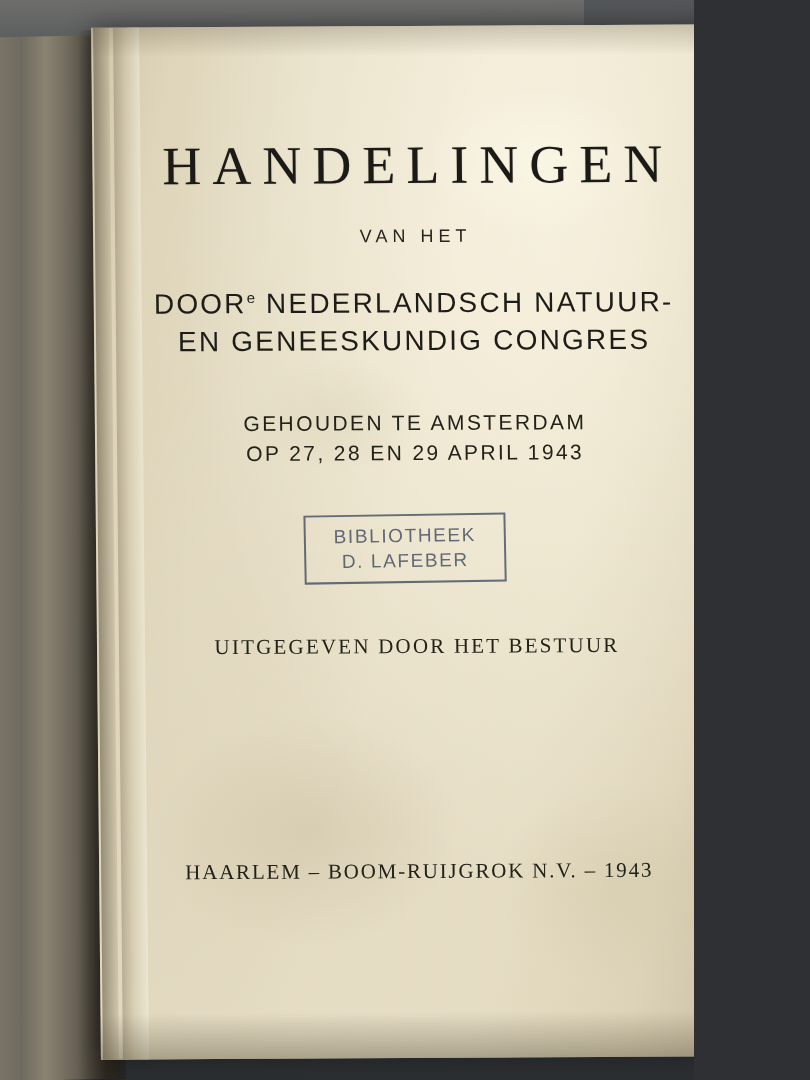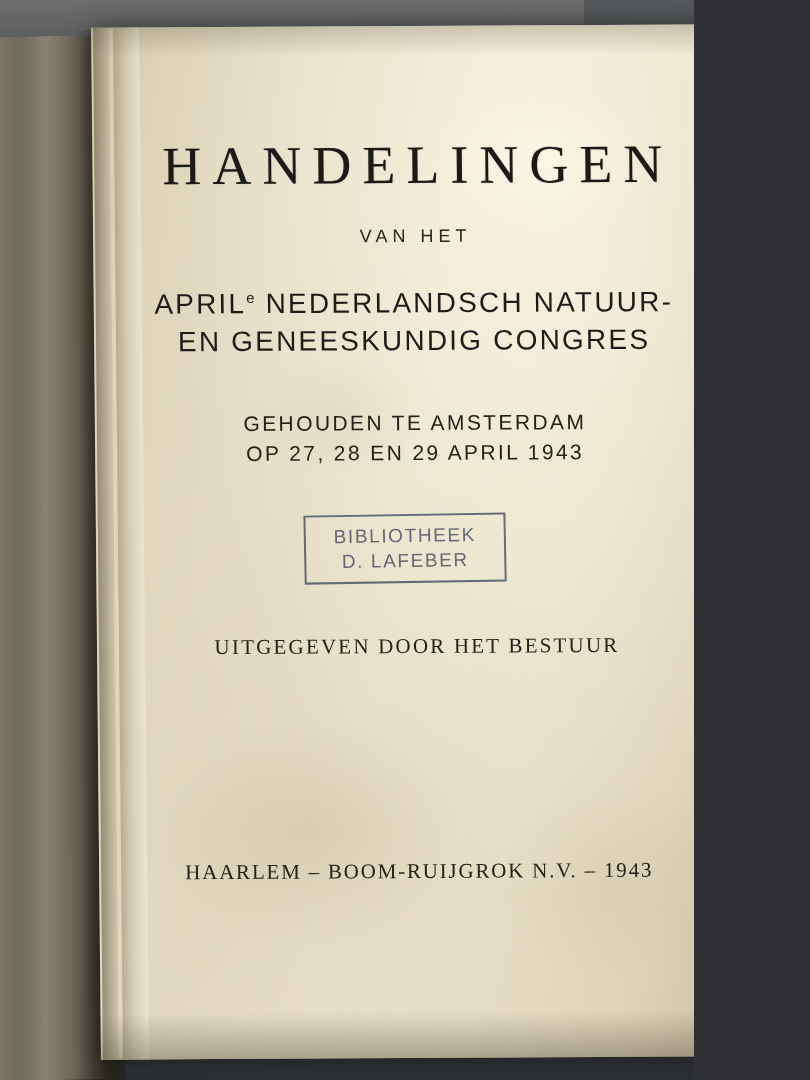--- a/index.html
+++ b/index.html
@@ -249,21 +249,21 @@
     <div class="blotch" style="left:400px; top:760px; width:240px; height:200px; background:radial-gradient(ellipse at center, rgba(206,196,166,0.35) 0%, rgba(206,196,166,0) 72%);"></div>
     <div class="blotch" style="left:150px; top:330px; width:180px; height:120px; background:radial-gradient(ellipse at center, rgba(210,200,170,0.28) 0%, rgba(210,200,170,0) 70%);"></div>
 
     <div class="text-block">
 
       <div class="main-title">HANDELINGEN</div>
 
       <div class="van-het">VAN HET</div>
 
       <div class="congress">
-        <div><span>APRIL</span><sup>e</sup><span> NEDERLANDSCH NATUUR-</span></div>
+        <div><span>DOOR</span><sup>e</sup><span> NEDERLANDSCH NATUUR-</span></div>
         <div>EN GENEESKUNDIG CONGRES</div>
       </div>
 
       <div class="held">
         <div>GEHOUDEN TE AMSTERDAM</div>
         <div>OP 27, 28 EN 29 APRIL 1943</div>
       </div>
 
       <div class="stamp">
         <div class="line">BIBLIOTHEEK</div>

